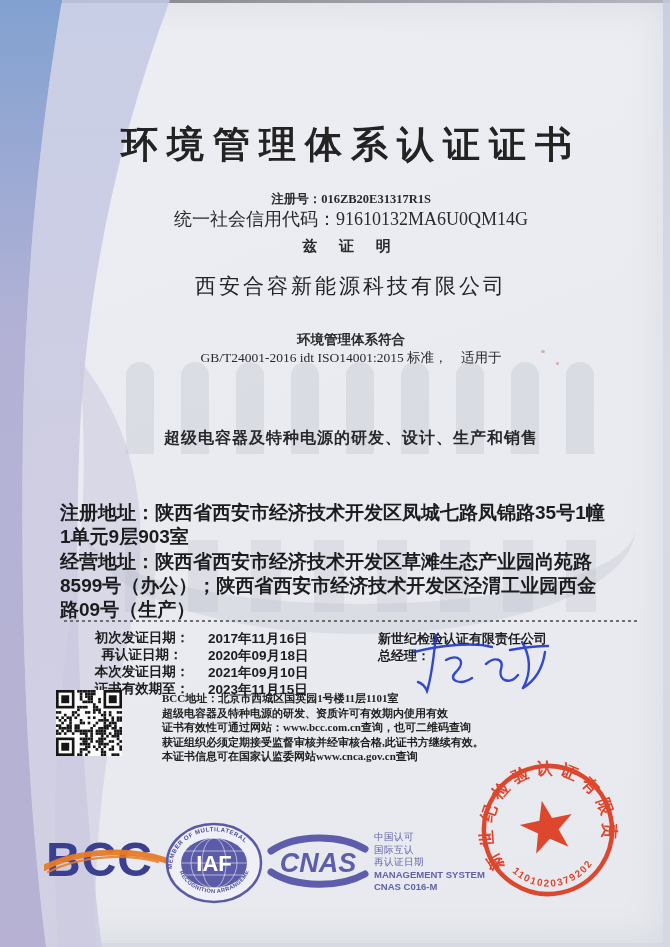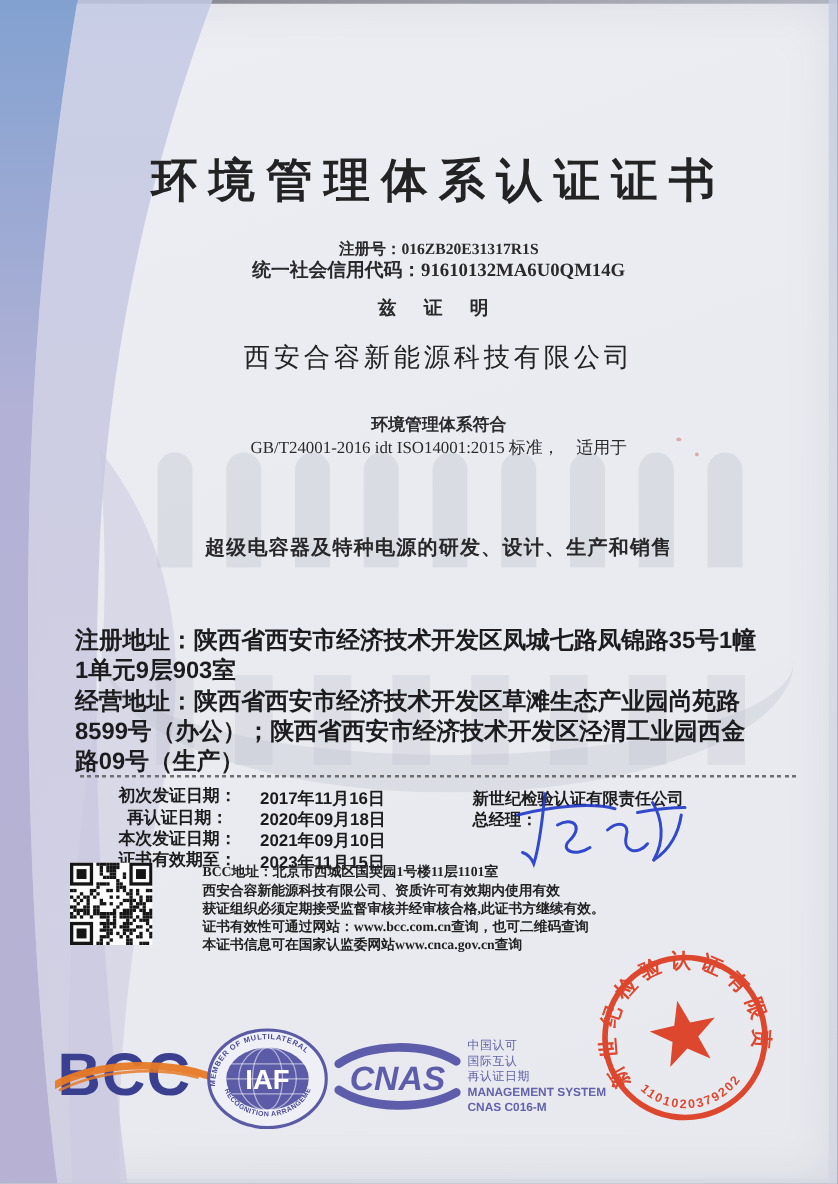--- a/index.html
+++ b/index.html
@@ -19,21 +19,21 @@
   .arch{width:28px;height:92px;background:rgba(182,185,200,.30);border-radius:14px 14px 0 0;}
   .arc-band{position:absolute;left:-10px;top:62px;width:550px;height:210px;border-radius:50%;
     border-bottom:30px solid rgba(182,185,200,.28);box-sizing:border-box;}
   .pillar-row{position:absolute;left:15px;top:178px;display:flex;gap:33px;justify-content:center;width:500px;}
   .pillar{width:30px;height:72px;background:rgba(184,187,202,.26);}
   .stain{position:absolute;border-radius:50%;background:rgba(192,72,58,.38);}
   
   .center-col{position:absolute;left:45px;width:612px;text-align:center;}
   .title{top:120px;font-family:"Liberation Serif",serif;font-size:37px;font-weight:600;letter-spacing:9px;color:#232324;}
   .regline{top:191px;font-family:"Liberation Serif",serif;font-size:12.5px;font-weight:bold;color:#2a2a2c;}
-  .codeline{top:207px;font-family:"Liberation Serif",serif;font-size:15px;font-weight:bold;color:#2a2a2c;}
+  .codeline{top:207px;font-family:"Liberation Serif",serif;font-size:18px;font-weight:normal;color:#2a2a2c;}
   .certify{top:237px;font-family:Liberation Serif, serif;font-size:15px;font-weight:bold;letter-spacing:9px;color:#2a2a2c;}
   .company{top:272px;font-family:"Liberation Serif",serif;font-size:21px;font-weight:500;letter-spacing:3px;color:#232325;}
   .conformity{top:331px;font-family:"Liberation Serif",serif;font-size:13.5px;font-weight:bold;color:#2a2a2c;}
   .standard{top:349px;font-family:"Liberation Serif",serif;font-size:13.5px;font-weight:500;color:#2a2a2c;}
   .scope{top:428px;font-family:"Liberation Serif",serif;font-size:16px;font-weight:bold;letter-spacing:1px;color:#28282a;text-align:center;}
   .addr{position:absolute;left:60px;width:552px;text-align:left;font-size:19px;font-weight:bold;line-height:24px;color:#1c1c1e;}
   .addr1{top:501px;}
   .addr2{top:550px;}
   .dotted{position:absolute;left:64px;top:620px;width:576px;height:2px;
     background:repeating-linear-gradient(90deg,#6e6e72 0 3px,transparent 3px 6px);}
@@ -373,23 +373,23 @@
         <rect x="54" y="0" width="21" height="21" fill="#151515"></rect>
         <rect x="57" y="3" width="15" height="15" fill="#fbfbfb"></rect>
         <rect x="60" y="6" width="9" height="9" fill="#151515"></rect>
         <rect x="0" y="54" width="21" height="21" fill="#151515"></rect>
         <rect x="3" y="57" width="15" height="15" fill="#fbfbfb"></rect>
         <rect x="6" y="60" width="9" height="9" fill="#151515"></rect>
       </svg></div>
 
   <div class="finenotes">
     <div>BCC地址：北京市西城区国英园1号楼11层1101室</div>
-    <div>西安合容新能源科技有限公司、资质许可有效期内使用有效</div>
+    <div>超级电容器及特种电源的研发、资质许可有效期内使用有效</div>
+    <div>证书有效性可通过网站：www.bcc.com.cn查询，也可二维码查询</div>
     <div>获证组织必须定期接受监督审核并经审核合格,此证书方继续有效。</div>
-    <div>证书有效性可通过网站：www.bcc.com.cn查询，也可二维码查询</div>
     <div>本证书信息可在国家认监委网站www.cnca.gov.cn查询</div>
   </div>
 
   <svg class="seal" width="140" height="140" viewBox="0 0 140 140">
     <defs>
       <path id="sealTopArc" d="M21.5,98 A56,56 0 1 1 118.5,98" fill="none"></path>
       <path id="sealBotArc" d="M24,100 A53,53 0 0 0 116,100" fill="none"></path>
     </defs>
     <circle cx="70" cy="70" r="64" fill="none" stroke="#dd3b20" stroke-width="4.5"></circle>
     <polygon points="70,40 76.5,59.1 96.6,59.35 80.5,71.4 86.5,90.7 70,79 53.5,90.7 59.5,71.4 43.4,59.35 63.5,59.1" fill="#dd3b20"></polygon>

